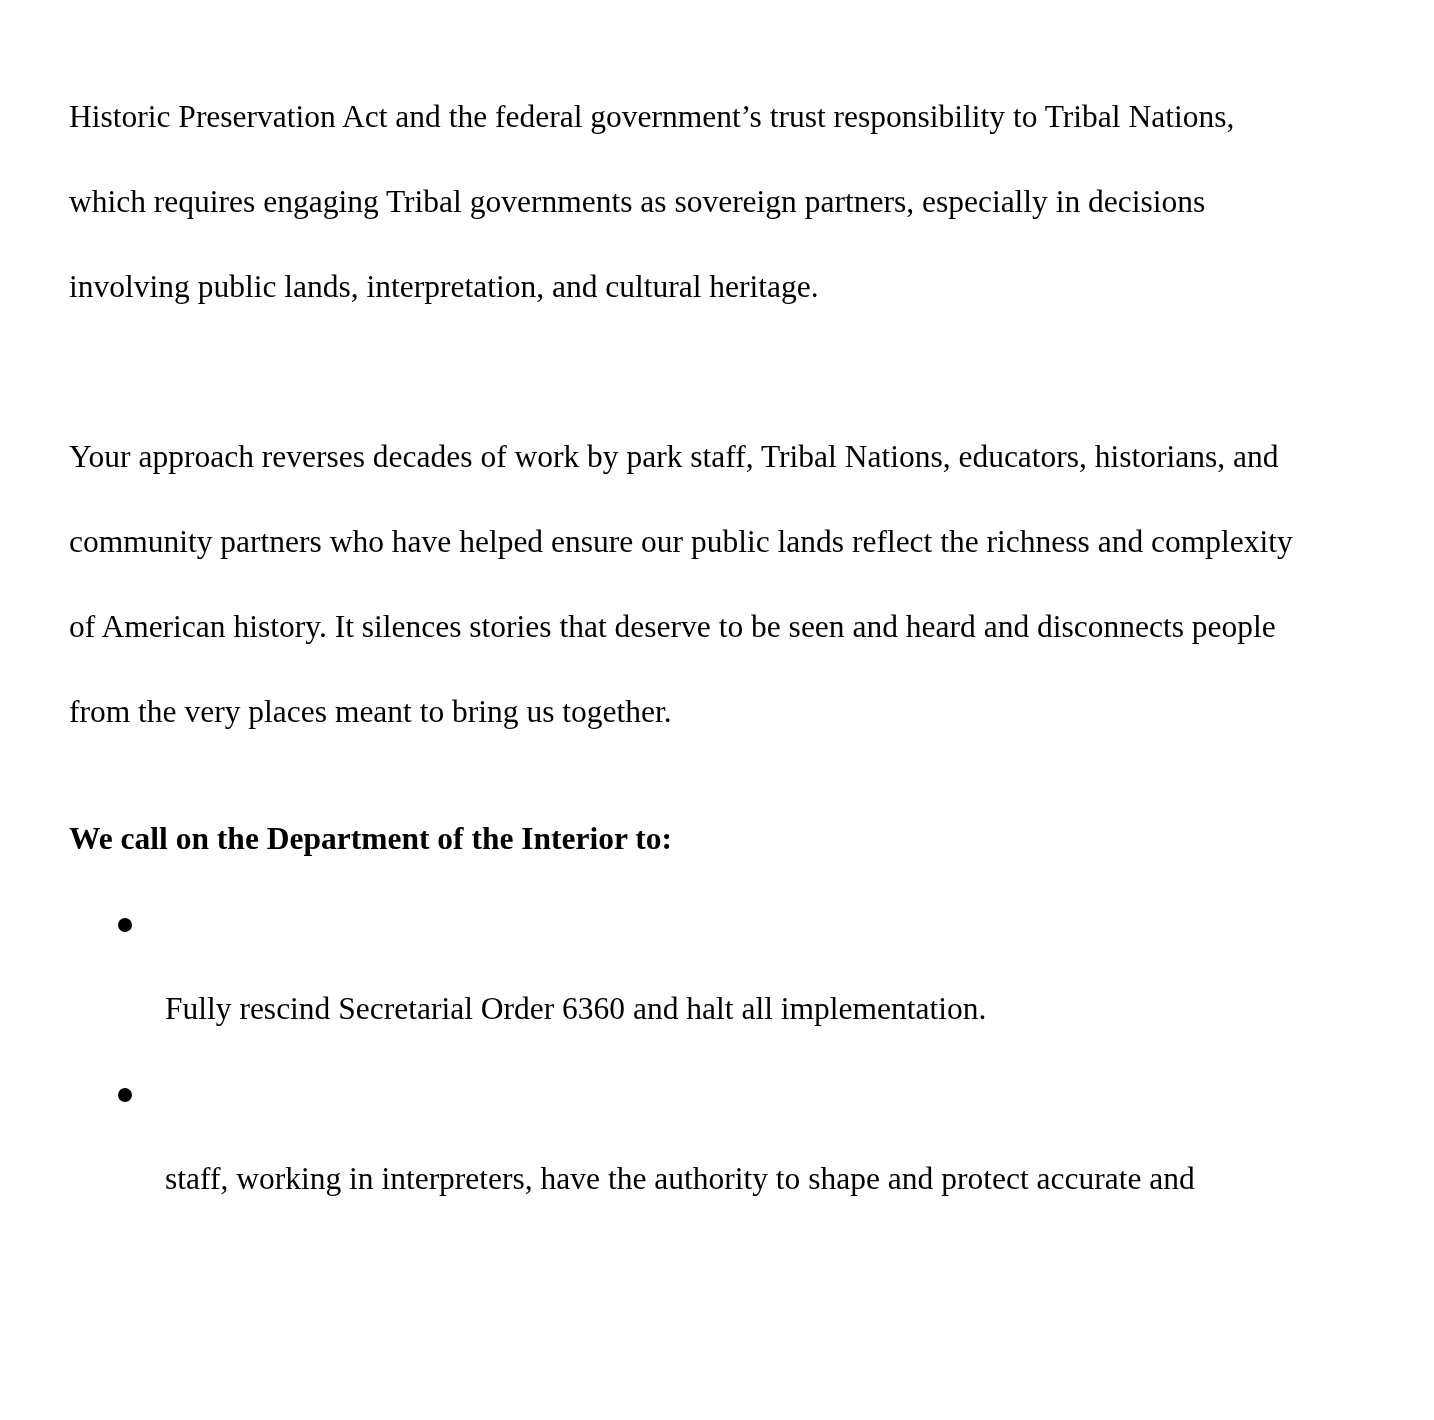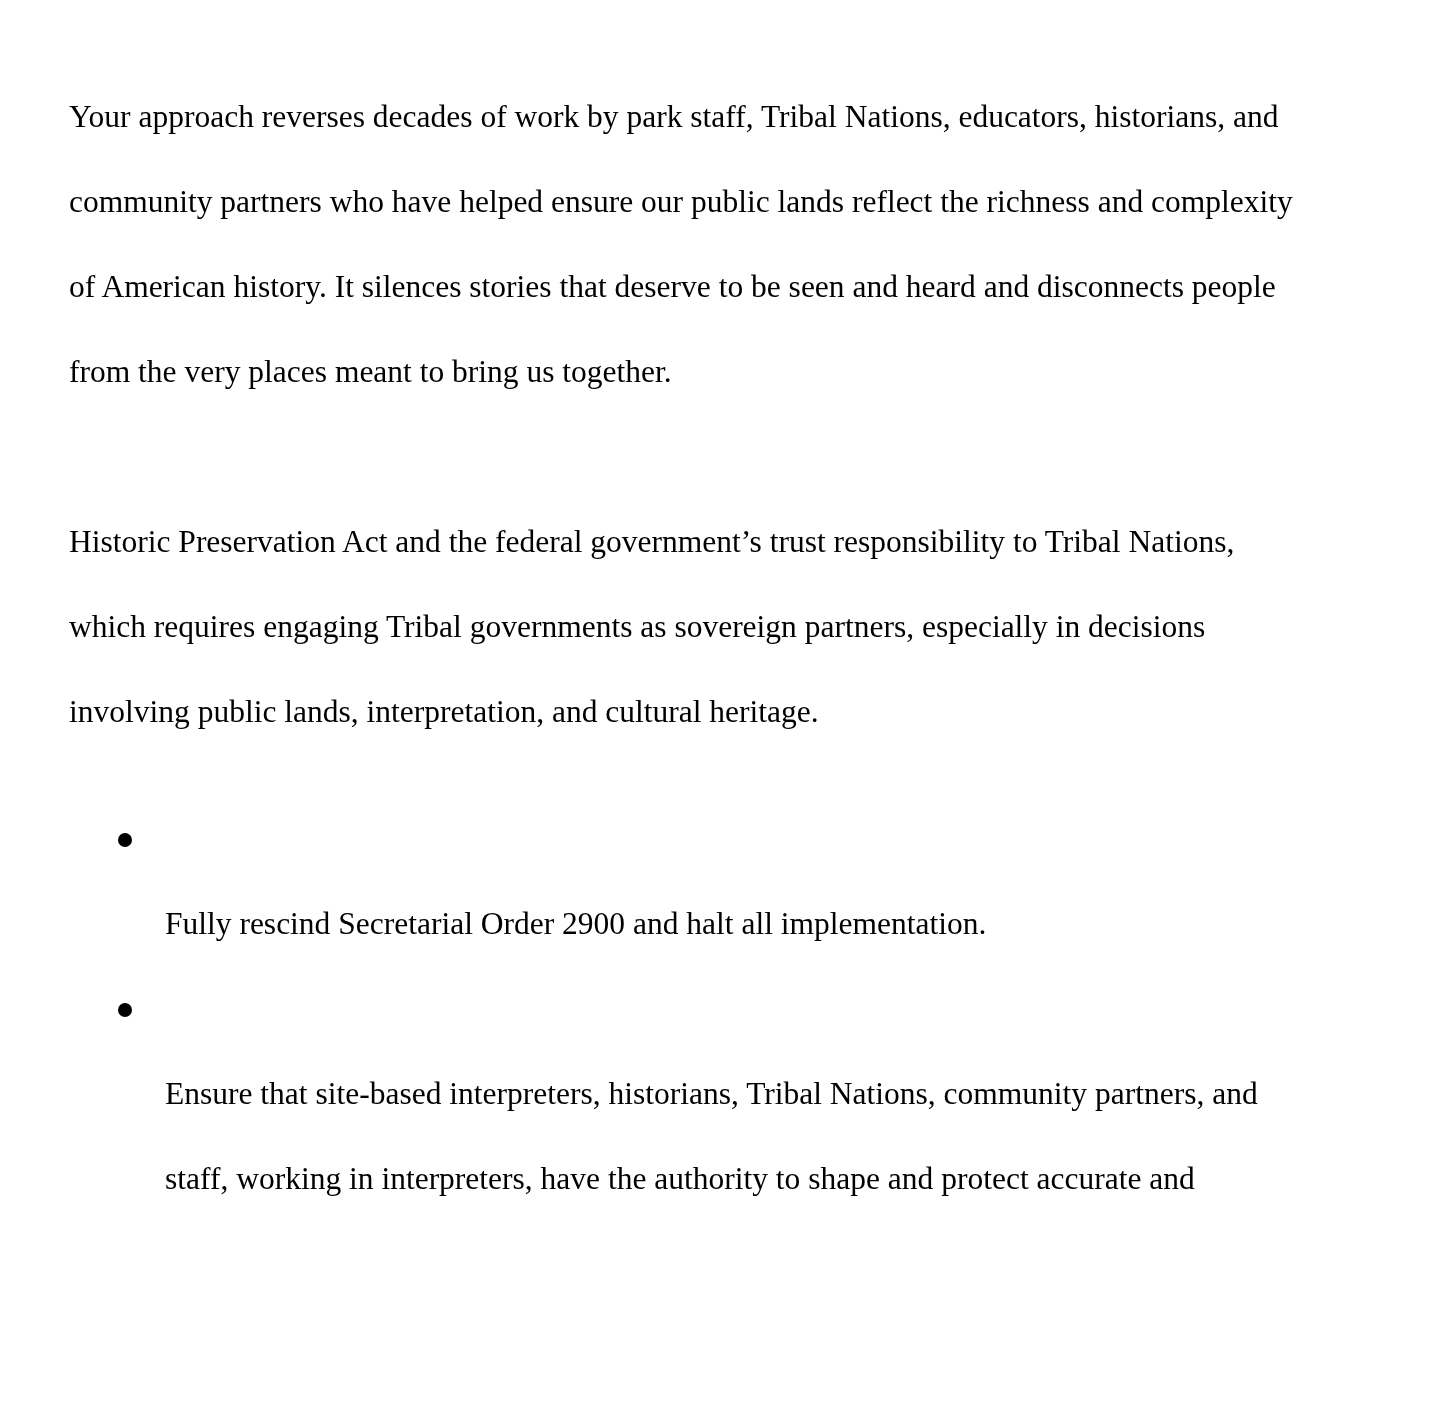--- a/index.html
+++ b/index.html
@@ -52,38 +52,38 @@
     .line {
       display: block;
     }
   </style>
 </head>
 <body>
 
 <div class="page">
 
   <p class="para">
+    <span class="line">Historic Preservation Act and the federal government’s trust responsibility to Tribal Nations,</span>
+    <span class="line">which requires engaging Tribal governments as sovereign partners, especially in decisions</span>
+    <span class="line">involving public lands, interpretation, and cultural heritage.</span>
+  </p>
+
+  <p class="para">
     <span class="line">Your approach reverses decades of work by park staff, Tribal Nations, educators, historians, and</span>
     <span class="line">community partners who have helped ensure our public lands reflect the richness and complexity</span>
     <span class="line">of American history. It silences stories that deserve to be seen and heard and disconnects people</span>
     <span class="line">from the very places meant to bring us together.</span>
   </p>
 
-  <p class="para">
-    <span class="line">Historic Preservation Act and the federal government’s trust responsibility to Tribal Nations,</span>
-    <span class="line">which requires engaging Tribal governments as sovereign partners, especially in decisions</span>
-    <span class="line">involving public lands, interpretation, and cultural heritage.</span>
-  </p>
-
+  <p class="para bold">We call on the Department of the Interior to:</p>
 
   <ul class="bullet-list">
     <li class="bullet-item">
       <span class="bullet-dot"></span>
-      <span class="line">Fully rescind Secretarial Order 2900 and halt all implementation.</span>
+      <span class="line">Fully rescind Secretarial Order 6360 and halt all implementation.</span>
     </li>
     <li class="bullet-item">
       <span class="bullet-dot"></span>
-      <span class="line">Ensure that site-based interpreters, historians, Tribal Nations, community partners, and</span>
       <span class="line">staff, working in interpreters, have the authority to shape and protect accurate and</span>
     </li>
   </ul>
 
 </div>
 
 </body></html>

